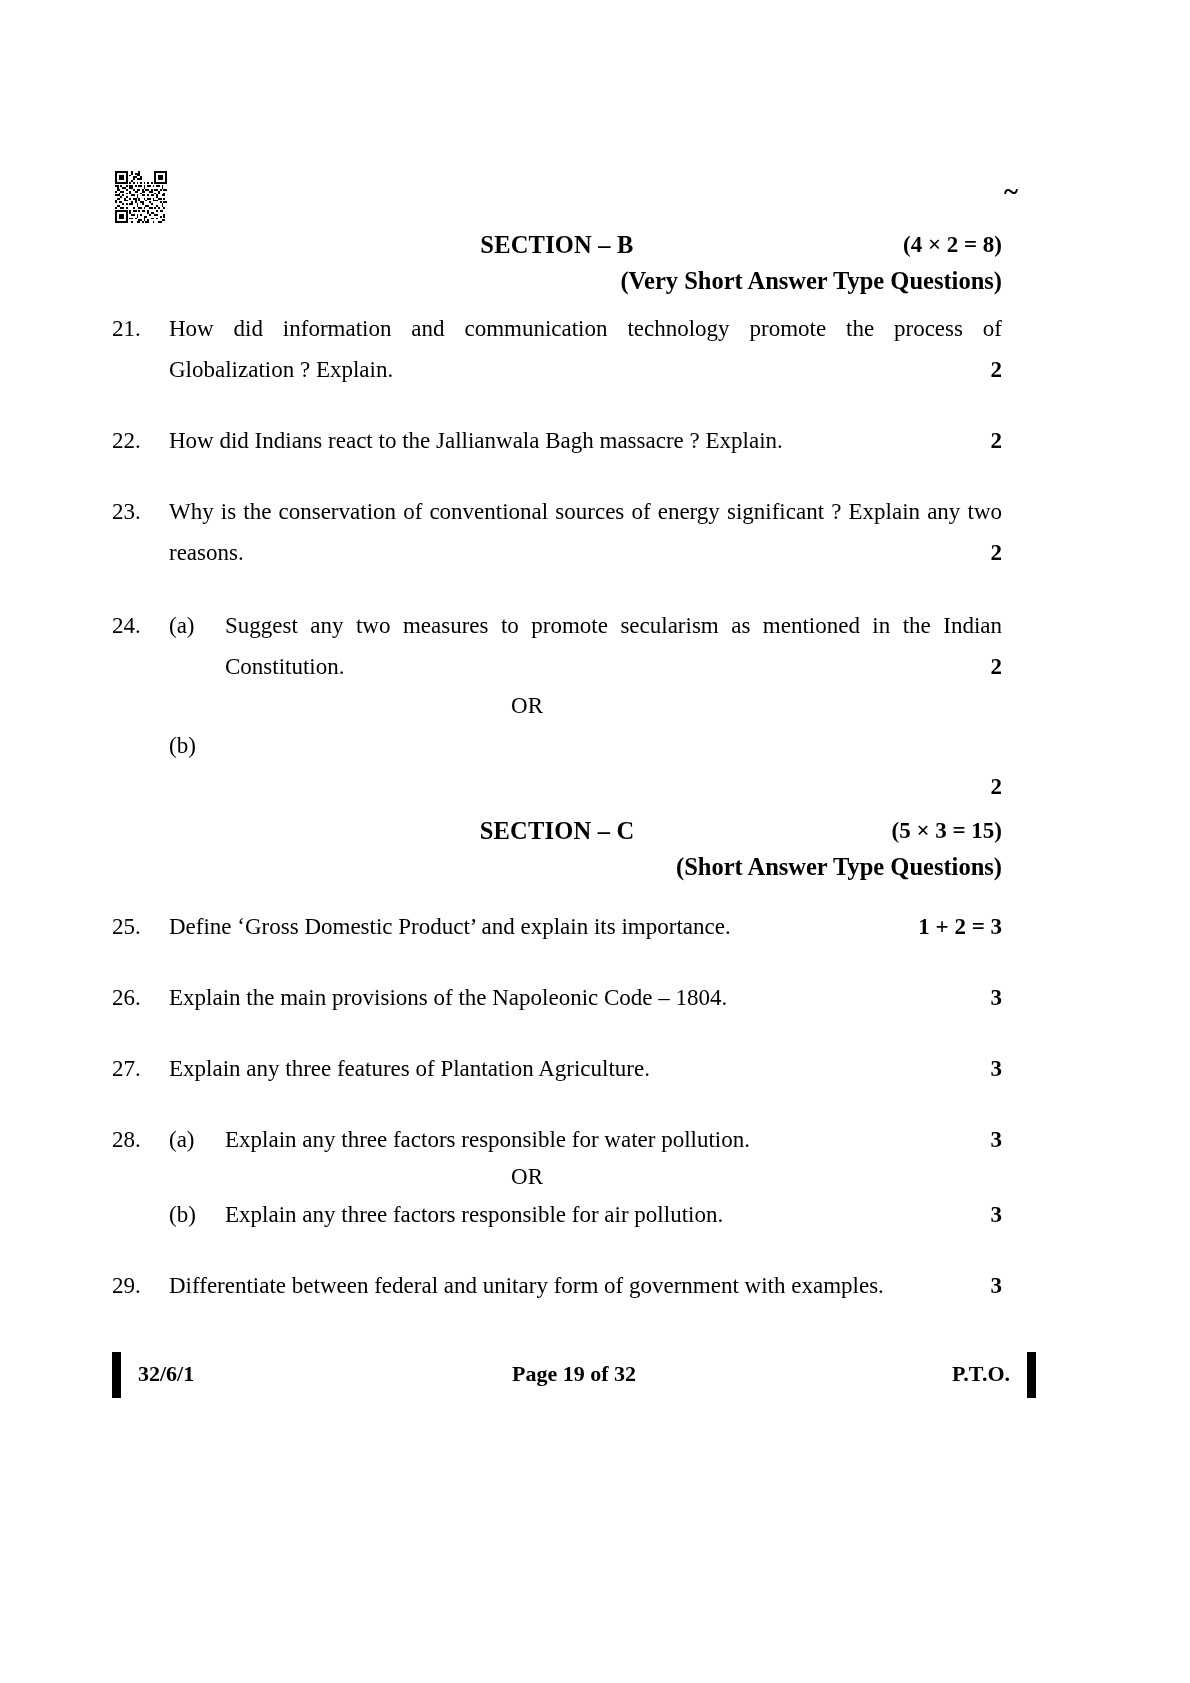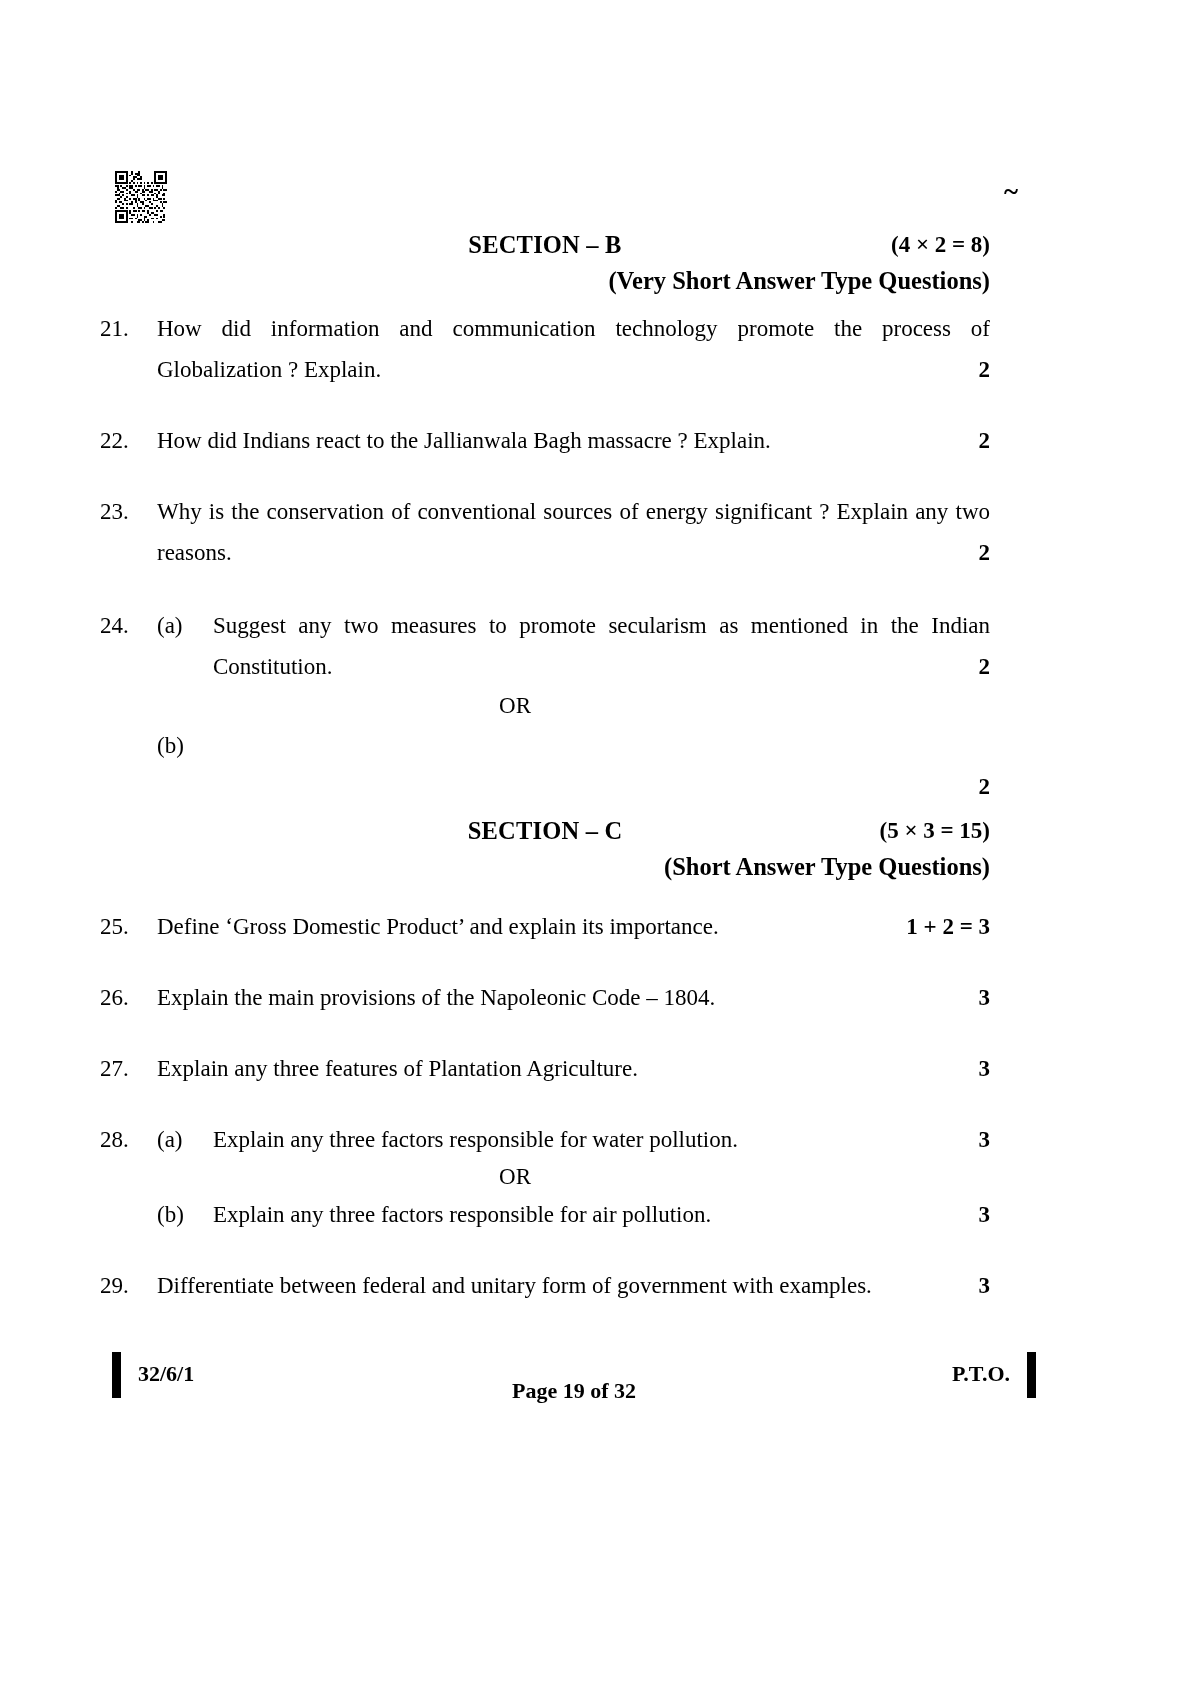--- a/index.html
+++ b/index.html
@@ -42,21 +42,21 @@
     top: 178px;
     font-size: 27px;
     font-weight: 700;
     line-height: 1;
     font-family: "Liberation Serif", serif;
   }
 
   
   .content {
     position: absolute;
-    left: 100px;
+    left: 112px;
     top: 228px;
     width: 890px;
   }
 
   
   .section-head {
     position: relative;
     height: 34px;
     margin-bottom: 2px;
   }
@@ -161,21 +161,21 @@
     position: absolute;
     left: 26px;
     top: 3px;
     font-size: 22px;
     font-weight: 700;
     line-height: 38px;
   }
   .foot-page {
     position: absolute;
     left: 0; right: 0;
-    top: 20px;
+    top: 3px;
     text-align: center;
     font-size: 22px;
     font-weight: 700;
     line-height: 38px;
   }
   .foot-pto {
     position: absolute;
     right: 26px;
     top: 3px;
     font-size: 22px;

